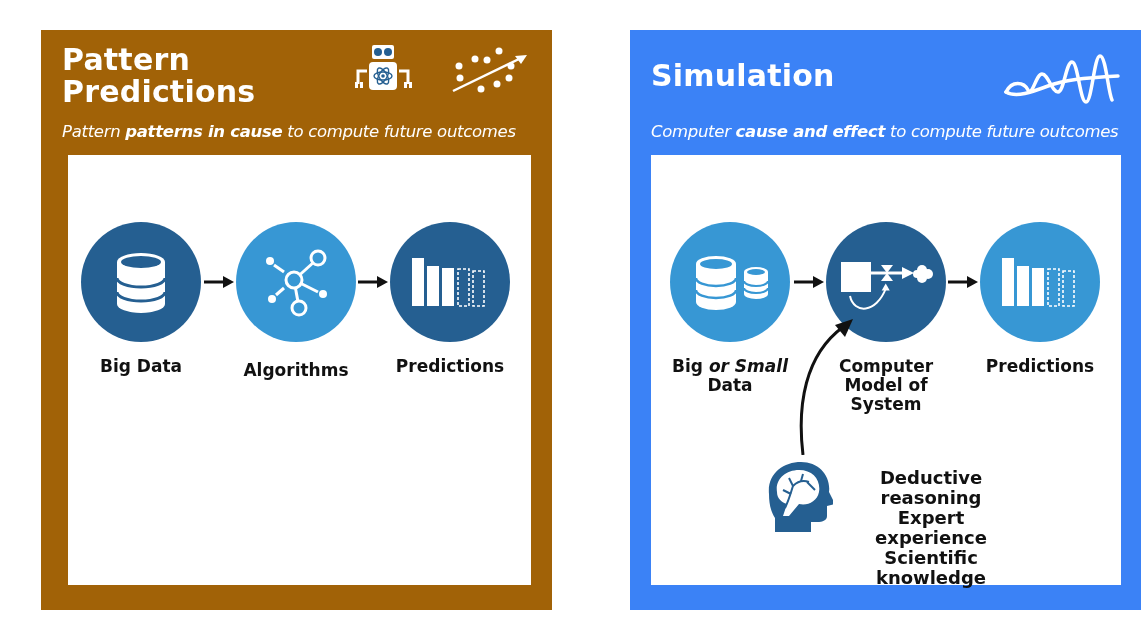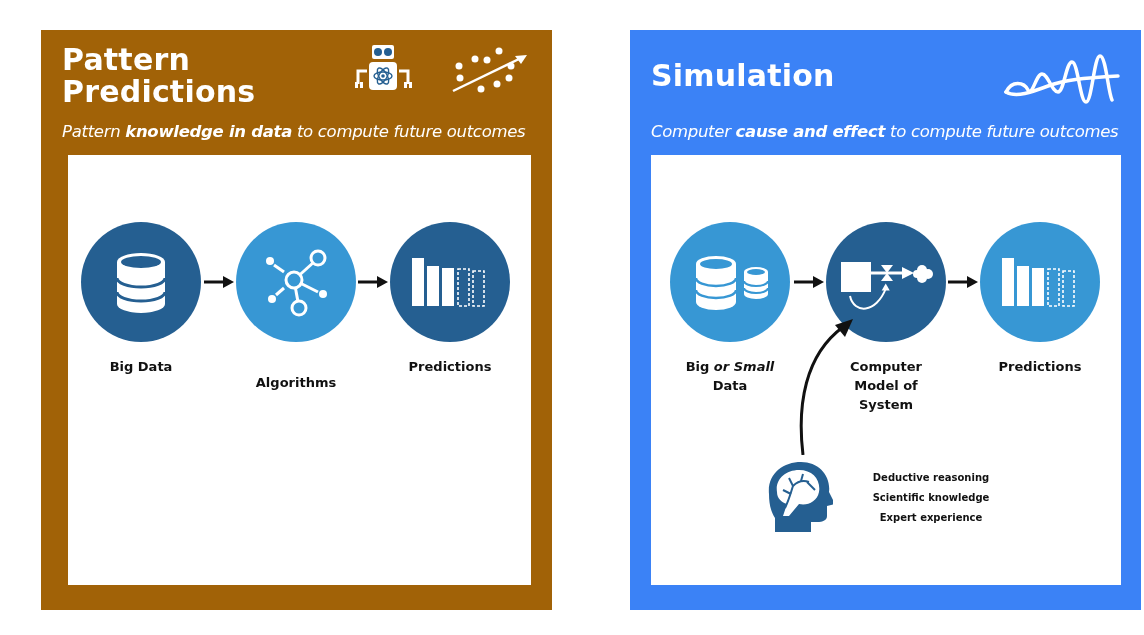--- a/index.html
+++ b/index.html
@@ -19,27 +19,27 @@
   .inner { position: absolute; left: 27px; top: 125px; width: 463px; height: 430px; background: #fff; }
   .panel.right .inner { left: 21px; width: 470px; }
 
   .head-icon { position: absolute; }
 
   .node { position: absolute; width: 120px; height: 120px; border-radius: 50%; }
   .node svg { position: absolute; left: 0; top: 0; width: 120px; height: 120px; }
   .dark { background: #255f91; }
   .light { background: #3797d4; }
 
-  .label { position: absolute; width: 140px; text-align: center; font-weight: bold; font-size: 13px; line-height: 19px; color: #111; }
+  .label { position: absolute; width: 140px; text-align: center; font-weight: bold; font-size: 17px; line-height: 19px; color: #111; }
   .label i { font-style: italic; }
 
   .arrow { position: absolute; width: 30px; height: 14px; }
   .arrow svg { width: 30px; height: 14px; display: block; }
 
-  .expert { position: absolute; font-weight: bold; font-size: 10px; line-height: 20px; color: #111; text-align: center; width: 180px; }
+  .expert { position: absolute; font-weight: bold; font-size: 18px; line-height: 20px; color: #111; text-align: center; width: 180px; }
 </style>
 </head>
 <body>
 
 <div class="panel left">
   <div class="panel-title">
     <div>Pattern</div>
     <div>Predictions</div>
   </div>
 
@@ -67,21 +67,21 @@
     <circle cx="48" cy="5" r="3.5" fill="#fff"></circle>
     <circle cx="9" cy="32" r="3.5" fill="#fff"></circle>
     <circle cx="30" cy="43" r="3.5" fill="#fff"></circle>
     <circle cx="46" cy="38" r="3.5" fill="#fff"></circle>
     <circle cx="58" cy="32" r="3.5" fill="#fff"></circle>
     <circle cx="60" cy="20" r="3.5" fill="#fff"></circle>
     <line x1="2" y1="45" x2="70" y2="12" stroke="#fff" stroke-width="2.5"></line>
     <polygon points="76,9 64,10 70,18" fill="#fff"></polygon>
   </svg>
 
-  <div class="panel-subtitle"><span>Pattern </span><b>knowledge in data</b><span> to compute future outcomes</span></div>
+  <div class="panel-subtitle"><span>Pattern </span><b>patterns in cause</b><span> to compute future outcomes</span></div>
 
   <div class="inner">
 
     <div class="node dark" style="left:13px;top:67px">
       <svg viewBox="0 0 120 120">
         <path d="M36 40 A24 9 0 0 1 84 40 V82 A24 9 0 0 1 36 82 Z" fill="#fff"></path>
         <ellipse cx="60" cy="40" rx="20" ry="6" fill="#255f91"></ellipse>
         <path d="M36 56 A24 9 0 0 0 84 56" fill="none" stroke="#255f91" stroke-width="3"></path>
         <path d="M36 70 A24 9 0 0 0 84 70" fill="none" stroke="#255f91" stroke-width="3"></path>
       </svg>
@@ -121,21 +121,21 @@
       <svg viewBox="0 0 120 120">
         <rect x="22" y="36" width="12" height="48" fill="#fff"></rect>
         <rect x="37" y="44" width="12" height="40" fill="#fff"></rect>
         <rect x="52" y="46" width="12" height="38" fill="#fff"></rect>
         <rect x="68" y="47" width="11" height="37" fill="none" stroke="#fff" stroke-width="1.6" stroke-dasharray="3 2"></rect>
         <rect x="83" y="49" width="11" height="35" fill="none" stroke="#fff" stroke-width="1.6" stroke-dasharray="3 2"></rect>
       </svg>
     </div>
 
     <div class="label" style="left:3px;top:202px">Big Data</div>
-    <div class="label" style="left:158px;top:218px">Algorithms</div>
+    <div class="label" style="left:158px;top:206px">Algorithms</div>
     <div class="label" style="left:312px;top:202px">Predictions</div>
   </div>
 </div>
 
 <div class="panel right">
   <div class="panel-title">Simulation</div>
 
   <svg class="head-icon" style="left:372px;top:22px;width:120px;height:60px" viewBox="0 0 120 60">
     <path d="M4 40 C10 28 22 30 26 38 C30 46 34 22 40 22 C46 22 50 40 56 40 C62 40 64 10 70 10 C76 10 78 50 84 50 C90 50 92 4 98 4 C104 4 106 40 110 48" fill="none" stroke="#fff" stroke-width="3.5" stroke-linecap="round"></path>
     <path d="M4 40 C14 46 30 40 46 34 C62 28 80 26 116 24" fill="none" stroke="#fff" stroke-width="3.5" stroke-linecap="round"></path>
@@ -208,22 +208,22 @@
         <path d="M24 48 C28 40 30 32 32 26 C36 22 42 20 48 22"></path>
         <path d="M32 26 L28 18"></path>
         <path d="M40 21 L42 14"></path>
         <path d="M46 22 L54 30"></path>
         <path d="M30 34 L22 30"></path>
       </g>
     </svg>
 
     <div class="expert" style="left:190px;top:313px">
       <div>Deductive reasoning</div>
+      <div>Expert experience</div>
       <div>Scientific knowledge</div>
-      <div>Expert experience</div>
     </div>
 
     <div class="label" style="left:165px;top:202px">
       <div>Computer</div>
       <div>Model of</div>
       <div>System</div>
     </div>
     <div class="label" style="left:9px;top:202px">
       <div><span>Big </span><i>or Small</i></div>
       <div>Data</div>

